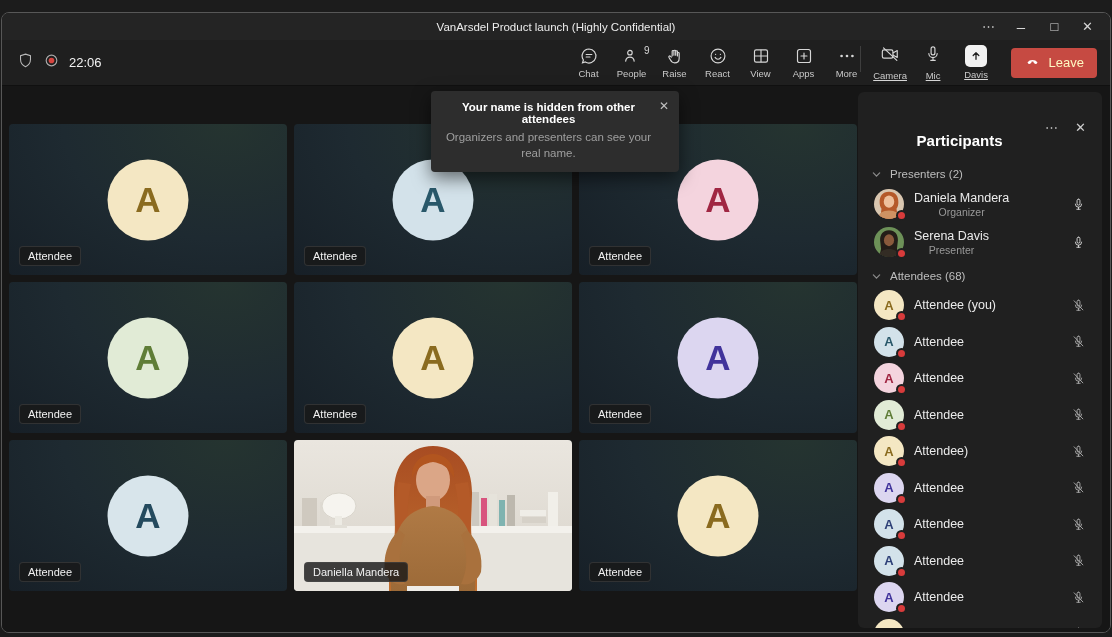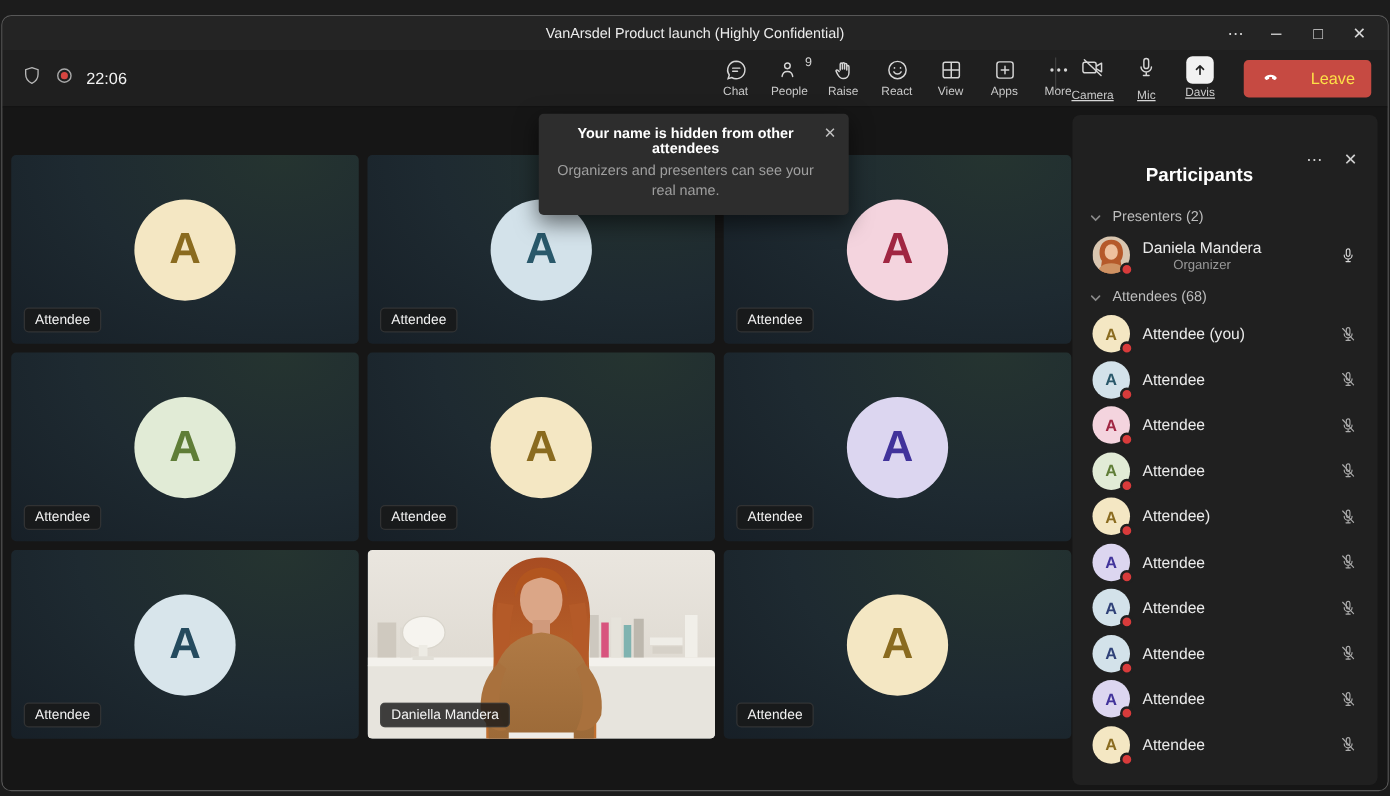--- a/index.html
+++ b/index.html
@@ -25,21 +25,21 @@
   .timer { color:#f2f2f2; font-size:13px; font-weight:normal; }
   .tb-center { position:absolute; left:565px; top:0; height:100%; display:flex; align-items:center; }
   .tb-btn { width:43px; height:100%; display:flex; flex-direction:column; align-items:center; justify-content:center; gap:2px; color:#d6d6d6; }
   .tb-label { font-size:9.5px; color:#c9c9c9; white-space:nowrap; }
   .icon-wrap { position:relative; height:20px; }
   .badge9 { position:absolute; right:-8px; top:-1px; font-size:10px; color:#d6d6d6; }
   .tb-right { position:absolute; right:13px; top:0; height:100%; display:flex; align-items:center; }
   .tb-divider { width:1px; height:26px; background:#3e3e3e; margin:0 8px 8px 2px; align-self:center; }
   .dev-btn { width:43px; display:flex; flex-direction:column; align-items:center; gap:2px; color:#d6d6d6;text-decoration:underline; }
   .share-box { width:22px; height:22px; background:#f2f2f2; border-radius:5px; display:flex; align-items:center; justify-content:center; }
-  .leave-btn { margin-left:13px; height:30px; background:#c64a42; border-radius:4px; color:#fde047; font-size:13px; display:flex; align-items:center; gap:24px; padding:0 13px; }
+  .leave-btn { margin-left:13px; height:30px; background:#c64a42; border-radius:4px; color:#fef9c3; font-size:13px; display:flex; align-items:center; gap:8px; padding:0 13px; }
   
   .content { position:absolute; top:73px; left:0; right:0; bottom:0; background:#161616; }
   .grid { position:absolute; left:7px; top:38px; display:grid; grid-template-columns:repeat(3,278px); grid-template-rows:repeat(3,151px); gap:7px; }
   .tile { position:relative; border-radius:4px; overflow:hidden;
     background:radial-gradient(130% 170% at 78% 0%, #253430 0%, #1e2a31 45%, #141b23 100%);
   }
   .tile-avatar { position:absolute; left:50%; top:50%; transform:translate(-50%,-50%);
     width:81px; height:81px; border-radius:50%; display:flex; align-items:center; justify-content:center;
     font-size:35px; font-weight:bold; }
   .tile-label { position:absolute; left:10px; bottom:9px; background:rgba(24,24,24,.82);
@@ -345,20 +345,41 @@
           <span class="p-role">Organizer</span>
         </span>
         <span class="row-mic">
           <svg width="15" height="15" viewBox="0 0 24 24" fill="none" stroke="#d8d8d8" stroke-width="1.5" stroke-linecap="round">
               <rect x="9.7" y="3.4" width="4.6" height="9.6" rx="2.3"></rect>
               <path d="M7 11.4a5 5 0 0 0 10 0M12 16.4v3.2M9.3 19.6h5.4"></path>
             </svg>
         </span>
       </div>
 
+      <div class="p-row">
+        <span class="p-av">
+          <svg class="photo" width="30" height="30" viewBox="0 0 32 32">
+            <rect width="32" height="32" fill="#6d9158"></rect>
+            <path d="M16 3.5c6.5 0 9.5 4.5 9.5 10.5l-1 9.5 2 8.5H5.5l2-8.5-1-9.5C6.5 8 9.5 3.5 16 3.5z" fill="#241d18"></path>
+            <ellipse cx="16" cy="14" rx="5.4" ry="6.4" fill="#8a5a3c"></ellipse>
+            <path d="M5 32c1-5.5 5-8.5 11-8.5s10 3 11 8.5z" fill="#332c24"></path>
+          </svg>
+          <span class="dot"></span>
+        </span>
+        <span class="p-text">
+          <span class="p-name">Serena Davis</span>
+          <span class="p-role">Presenter</span>
+        </span>
+        <span class="row-mic">
+          <svg width="15" height="15" viewBox="0 0 24 24" fill="none" stroke="#d8d8d8" stroke-width="1.5" stroke-linecap="round">
+              <rect x="9.7" y="3.4" width="4.6" height="9.6" rx="2.3"></rect>
+              <path d="M7 11.4a5 5 0 0 0 10 0M12 16.4v3.2M9.3 19.6h5.4"></path>
+            </svg>
+        </span>
+      </div>
 
       <div class="section-row">
         <span class="chev">
           <svg width="9" height="9" viewBox="0 0 10 10" fill="none" stroke="#8a8a8a" stroke-width="1.4" stroke-linecap="round">
               <path d="M1.5 3.2L5 6.8l3.5-3.6"></path>
             </svg>
         </span>
         <span>Attendees (68)</span>
       </div>
 

